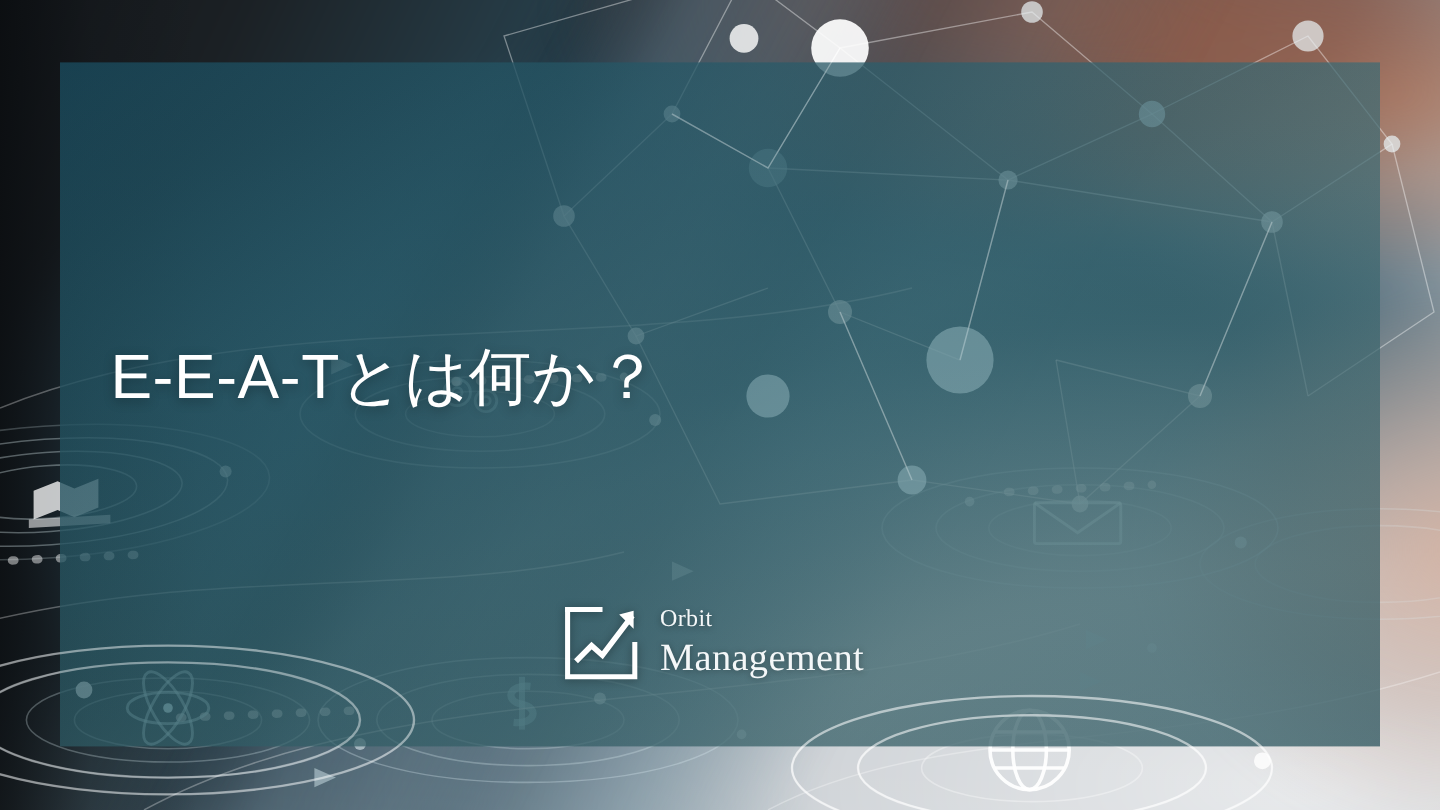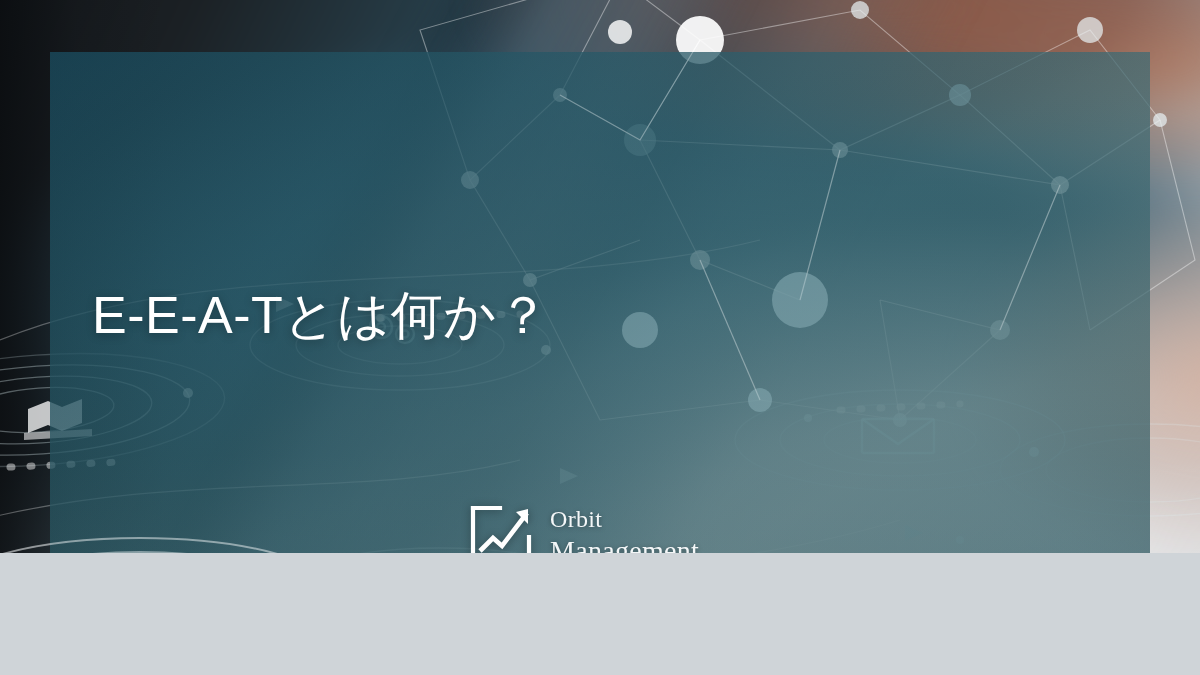--- a/index.html
+++ b/index.html
@@ -4,21 +4,21 @@
 <title>E-E-A-T blog hero</title>
 <style>
   html,body{margin:0;padding:0;}
   body{
     width:1200px;height:675px;overflow:hidden;
     font-family:"Liberation Sans","DejaVu Sans",sans-serif;
     background:#cfd4d8;
   }
 
   
-  .stage{position:relative;width:1200px;height:553px;overflow:hidden;background:#b9bec4;}
+  .stage{position:relative;width:1200px;height:675px;overflow:hidden;background:#b9bec4;}
 
   
   .bg-photo{position:absolute;inset:-40px;overflow:hidden;}
   .bg-layer{position:absolute;inset:0;}
 
   
   .bg-base{
     background:
       radial-gradient(120% 90% at 88% 92%, #e7e9eb 0%, #cfd3d7 26%, rgba(190,196,201,0) 58%),
       radial-gradient(70% 60% at 55% 55%, #3f6a7d 0%, #2f5568 45%, rgba(40,70,85,0) 78%),
@@ -82,22 +82,22 @@
     display:flex;align-items:center;gap:18px;
   }
   .logo-mark{width:62px;height:62px;flex:0 0 62px;}
   .logo-mark svg{display:block;width:62px;height:62px;
     filter:drop-shadow(0 1px 4px rgba(0,0,0,0.35));}
   .logo-text{
     color:#f4f7f8;line-height:1.18;
     font-family:"Liberation Serif","DejaVu Serif",serif;
     text-shadow:0 1px 5px rgba(0,0,0,0.35);
   }
-  .logo-text .l1{display:block;font-size:24px;letter-spacing:0.3px;}
-  .logo-text .l2{display:block;font-size:28px;letter-spacing:0.3px;}
+  .logo-text .l1{display:block;font-size:20px;letter-spacing:0.3px;}
+  .logo-text .l2{display:block;font-size:32px;letter-spacing:0.3px;}
 </style>
 </head>
 <body>
 
 <div class="stage">
 
   <div class="bg-photo">
     <div class="bg-layer bg-base bg-blur"></div>
     <div class="bg-layer bg-skin bg-blur"></div>
     <div class="bg-layer bg-phone bg-blur"></div>

